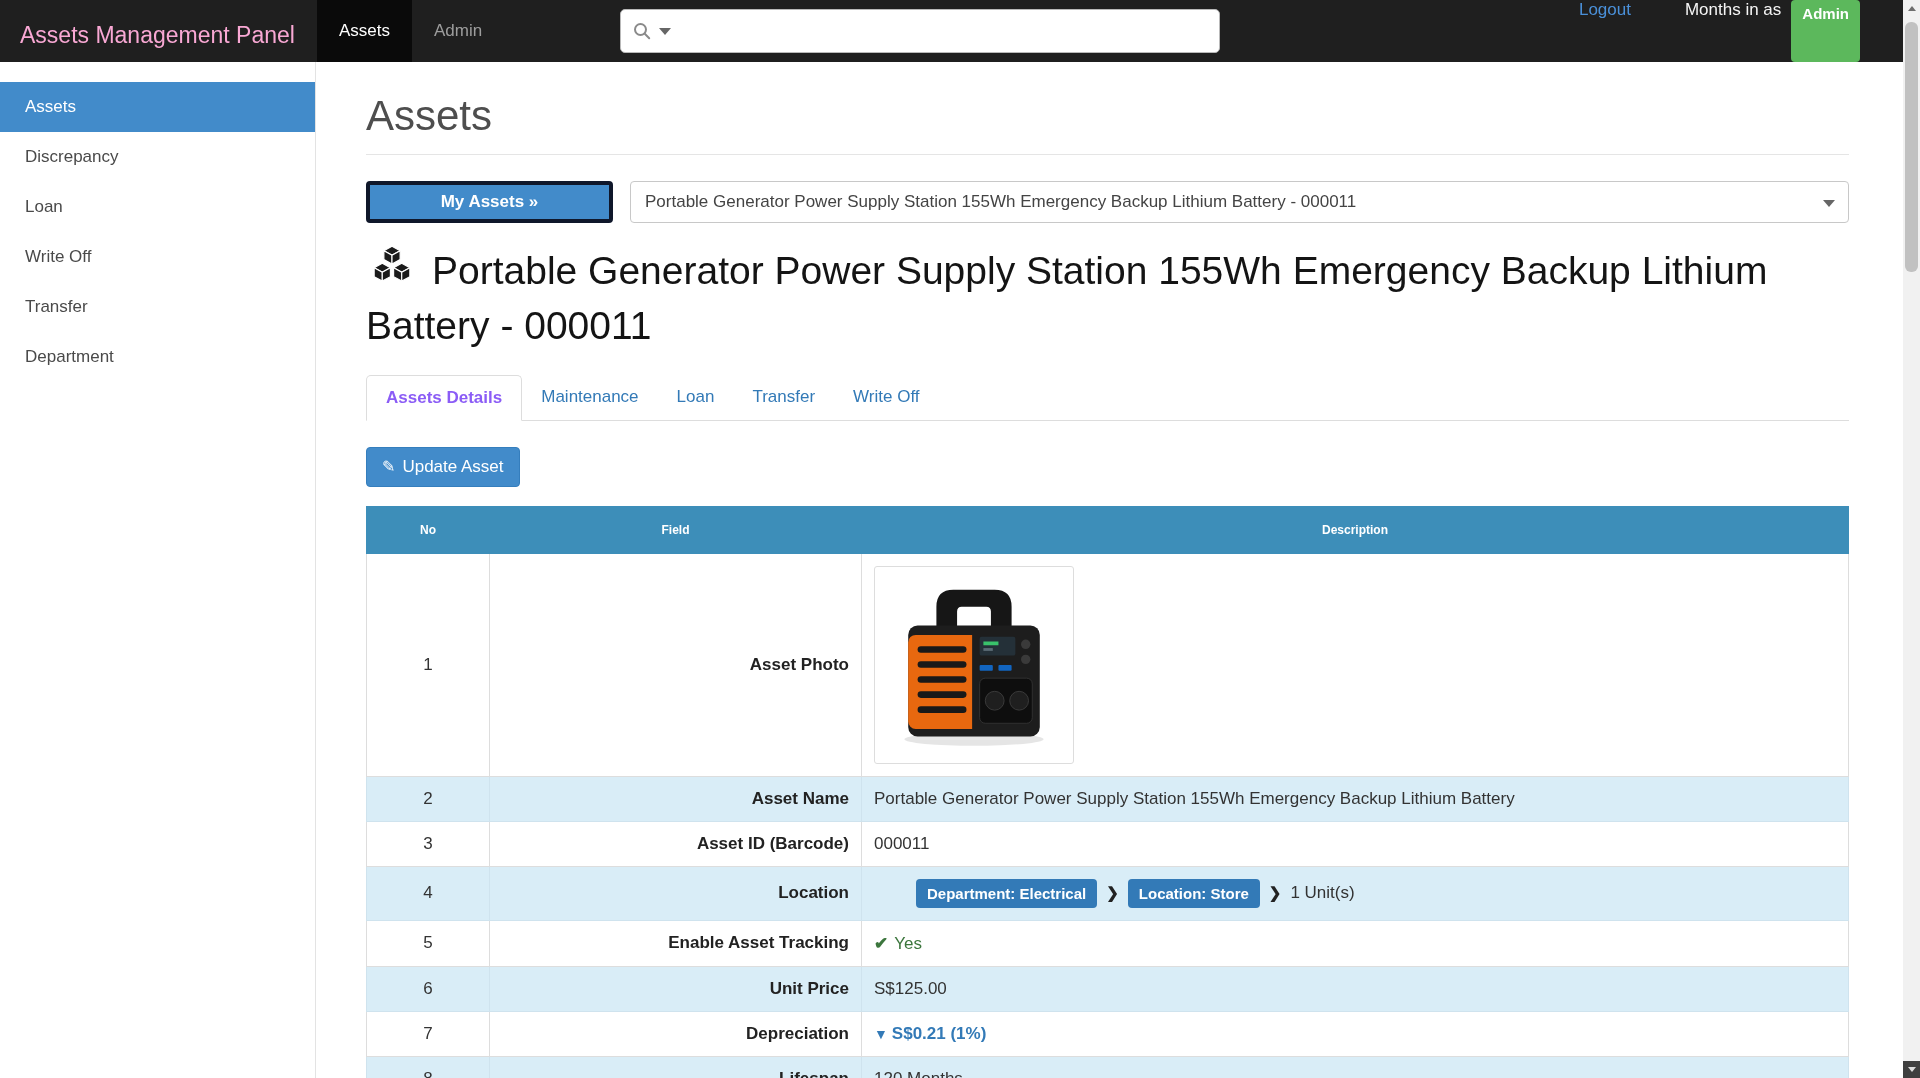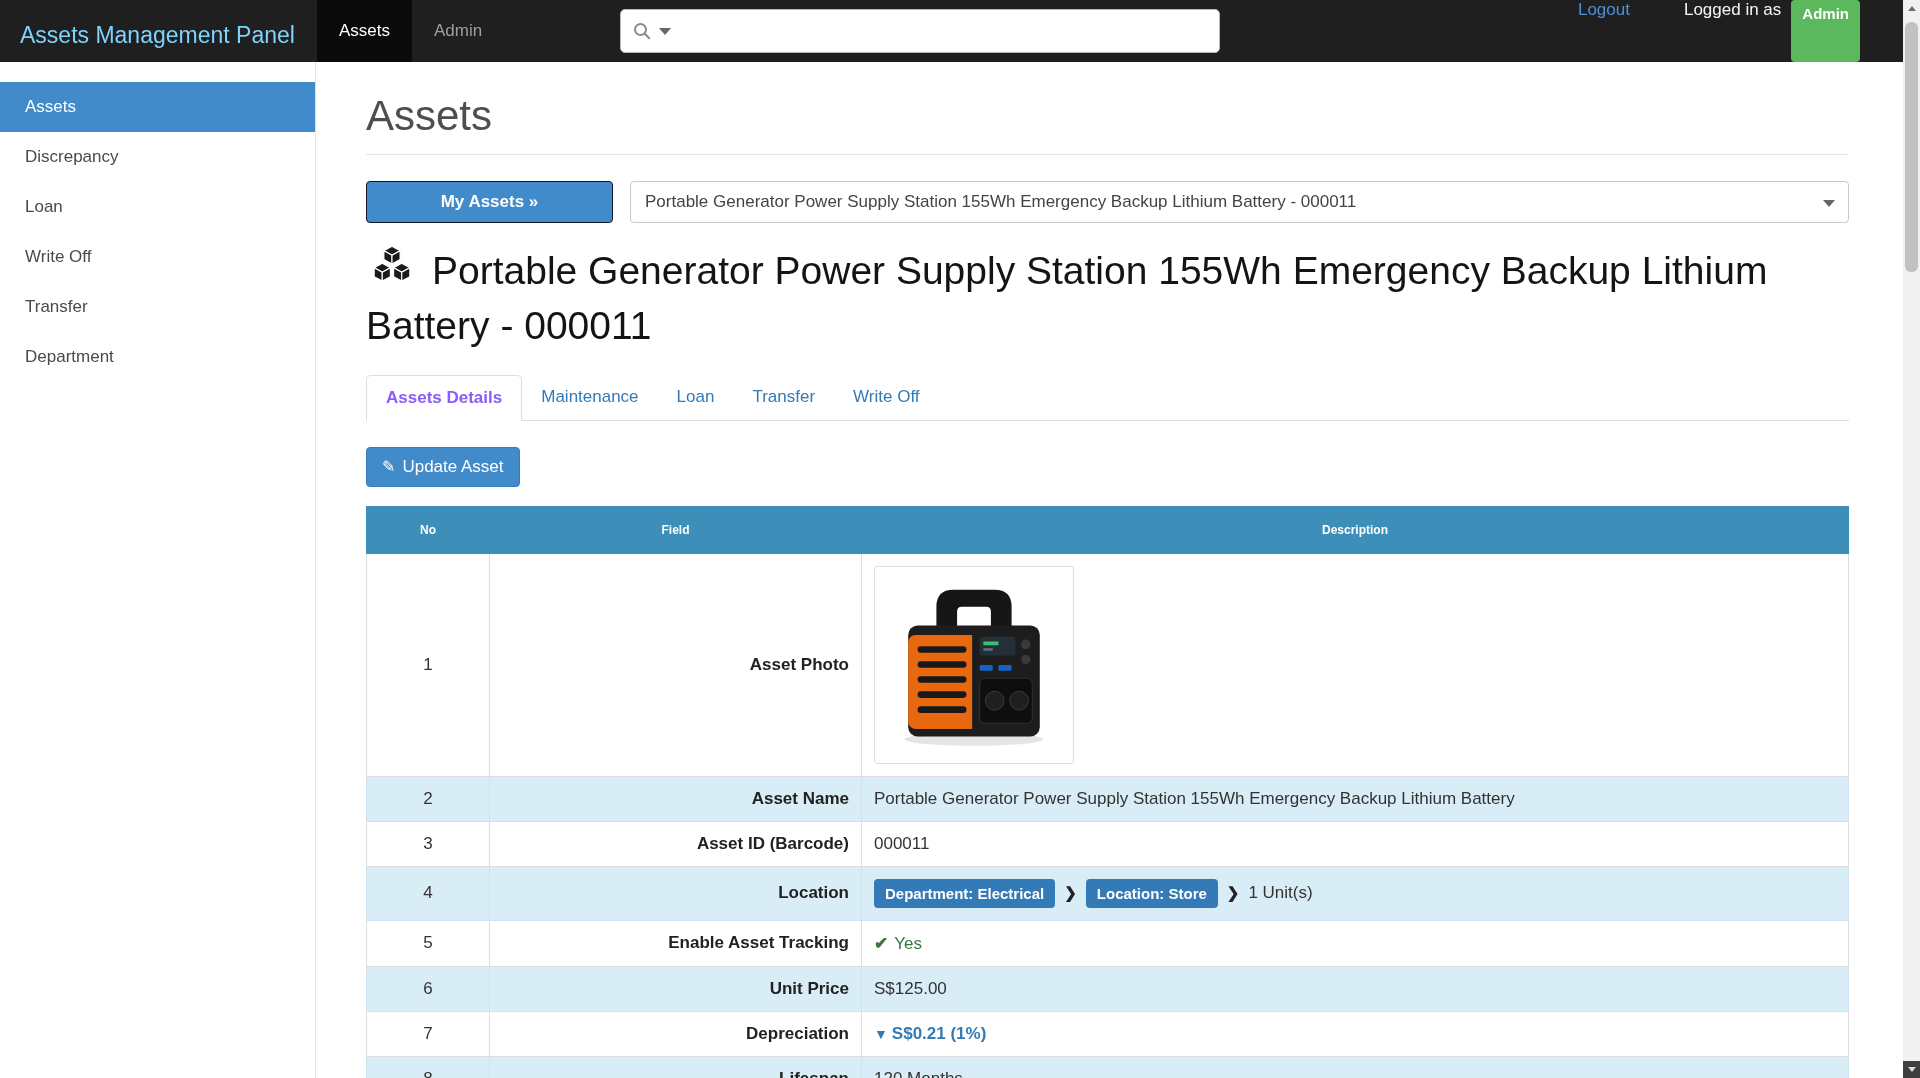--- a/index.html
+++ b/index.html
@@ -22,21 +22,21 @@
   }
 
   
   .navbar {
     position: absolute; top: 0; left: 0; right: 0; height: 62px;
     background: var(--navbar-bg);
     display: flex; align-items: stretch;
     z-index: 10;
   }
   .brand {
-    color: #7dd3fc; font-size: 23px;
+    color: #f9a8d4; font-size: 23px;
     display: flex; align-items: center;
     padding: 8px 22px 0 20px;
     white-space: nowrap;
     border-radius: 19px;
   }
   .nav-links { display: flex; align-items: stretch; }
   .nav-link {
     display: flex; align-items: center;
     padding: 0 22px; font-size: 17px;
     color: #9d9d9d; cursor: pointer; text-decoration: none;
@@ -94,21 +94,21 @@
     overflow: hidden;
   }
   .page-title {
     font-size: 42px; font-weight: 400; color: #4e4e4e;
     padding-bottom: 14px; border-bottom: 1px solid #e5e5e5;
     margin-bottom: 26px;
   }
   .controls-row { display: flex; gap: 17px; align-items: stretch; }
   .my-assets-btn {
     flex: 0 0 247px; height: 42px;
-    background: var(--accent-blue); border: 1px solid #0f172a; border-radius: 4px;
+    background: var(--accent-blue); border: 4px solid #0f172a; border-radius: 4px;
     color: #fff; font-size: 17px; font-weight: bold; cursor: pointer;
     font-family: "Liberation Sans", sans-serif;
   }
   .asset-select {
     flex: 1; height: 42px; border: 1px solid #c8c8c8; border-radius: 4px;
     background: #fff; display: flex; align-items: center;
     padding: 0 14px; font-size: 17px; color: #444; cursor: pointer;
     position: relative;
   }
   .asset-select .caret {
@@ -162,21 +162,21 @@
   .col-no  { width: 123px; }
   .col-field { width: 372px; }
   td.cell-no { text-align: center; color: #333; }
   td.cell-field { text-align: right; font-weight: bold; color: #222; }
   td.cell-desc { text-align: left; color: #333; }
 
   .thumb {
     display: inline-block; border: 1px solid #ddd; border-radius: 3px;
     background: #fff; padding: 4px; line-height: 0;
   }
-  .loc-badges { display: flex; align-items: center; gap: 9px; }
+  .loc-badges { display: flex; align-items: center; gap: 9px; margin-left: 42px; }
   .loc-badge {
     background: var(--link-blue); color: #fff; font-weight: bold;
     font-size: 15px; padding: 6px 11px; border-radius: 4px; cursor: pointer;
   }
   .chev { color: #222; font-weight: bold; font-size: 15px; }
   .units-text { color: #333; }
   .check-icon { color: var(--success-green); font-weight: bold; margin-right: 6px; }
   .yes-text { color: var(--success-green); margin-top: 48px; }
   .depr { color: var(--link-blue); font-weight: bold; }
   .depr .tri { font-size: 14px; margin-right: 4px; }
@@ -222,21 +222,21 @@
       <svg width="18" height="18" viewBox="0 0 18 18">
         <circle cx="7.5" cy="7.5" r="5.5" fill="none" stroke="#8a8a8a" stroke-width="2"></circle>
         <line x1="11.8" y1="11.8" x2="16.2" y2="16.2" stroke="#8a8a8a" stroke-width="2" stroke-linecap="round"></line>
       </svg>
     </span>
     <span class="search-caret"></span>
   </div>
 
   <div class="nav-right">
     <a class="logout-link">Logout</a>
-    <span class="logged-in">Logged in as</span>
+    <span class="logged-in">Months in as</span>
     <span class="user-badge">Admin</span>
   </div>
 </div>
 
 <div class="sidebar" id="sidebar">
     <a class="side-item active">Assets</a>
     <a class="side-item">Discrepancy</a>
     <a class="side-item">Loan</a>
     <a class="side-item">Write Off</a>
     <a class="side-item">Transfer</a>

